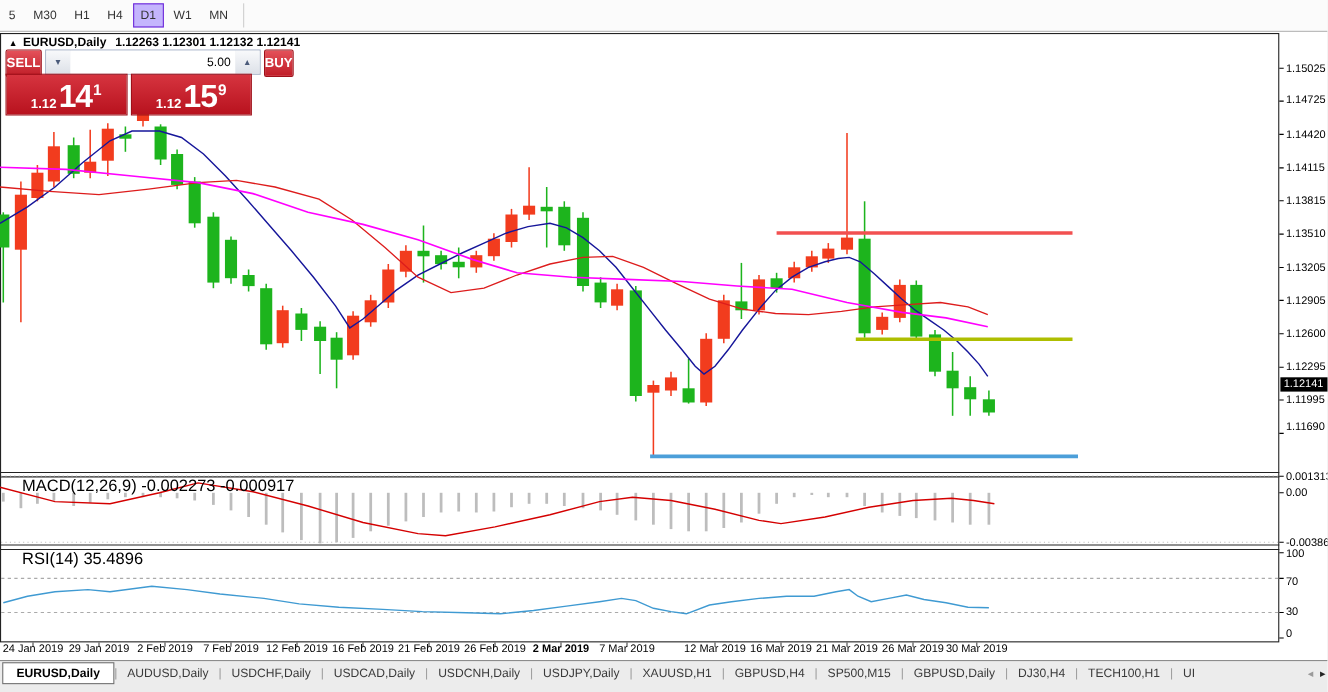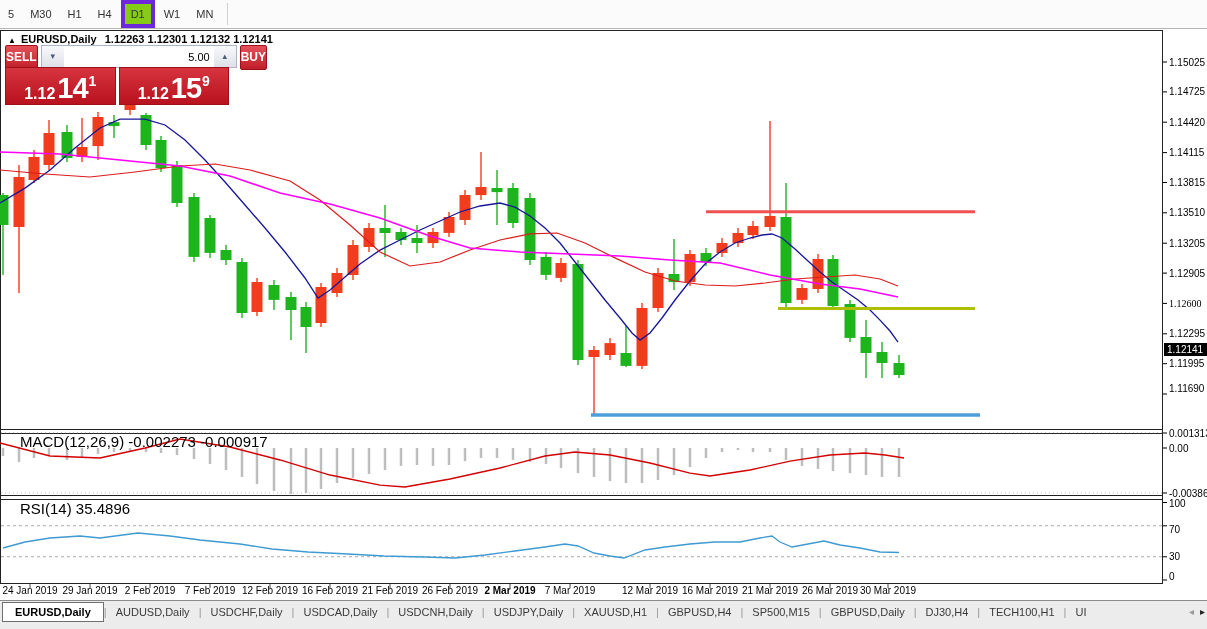--- a/index.html
+++ b/index.html
@@ -2,21 +2,21 @@
 <html><head>
 <meta charset="utf-8">
 <style>
   html,body{margin:0;padding:0;background:#e8e8e8;}
   #app{width:1207px;height:629px;position:relative;background:#fff;
        font-family:"Liberation Sans",sans-serif;overflow:hidden;-webkit-font-smoothing:antialiased;}
   
   #toolbar{position:absolute;left:0;top:0;width:1207px;height:28px;background:#fbfbfb;
            border-bottom:1px solid #b5b5b5;display:flex;align-items:center;font-size:11px;color:#333;}
   .tf-btn{padding:4px 6px;margin:1px 1px;border:1px solid transparent;cursor:default;white-space:nowrap;}
-  .tf-btn.active{background:#84cc16;border:4px solid #6d28d9;}
+  .tf-btn.active{background:#c4b5fd;border:1px solid #6d28d9;}
   .tf-sep{width:1px;height:22px;background:#cfcfcf;margin:0 6px;}
   
   #plot-hit{position:absolute;left:0;top:30px;width:1163px;height:553px;z-index:0;}
   #chart-svg{position:absolute;left:0;top:0;z-index:1;pointer-events:none;}
   #chart-header{position:absolute;left:8px;top:33px;z-index:6;font-size:11px;font-weight:700;color:#000;}
   #chart-header .tri{font-size:8px;margin-right:5px;}
   #chart-header .ohlc{margin-left:8px;font-weight:700;}
   .ind-label{position:absolute;left:20px;z-index:3;font-size:15px;color:#000;}
   #macd-label{top:433px;}
   #rsi-label{top:500px;}
@@ -37,21 +37,21 @@
   #tp-spin{flex:1;display:flex;height:21px;border:1px solid #a9b4c9;background:#eef0f4;margin:0 3px;}
   .spin-btn{width:22px;text-align:center;font-size:9px;color:#4a5a7a;line-height:21px;
             background:linear-gradient(#f8f9fb,#dde1e8);cursor:pointer;}
   #vol-input{flex:1;border:none;outline:none;text-align:right;font-size:11px;padding:0 4px;
              font-family:"Liberation Sans",sans-serif;background:#fff;color:#000;}
   #tp-row2{display:flex;margin-top:2px;height:38px;}
   .px-box{flex:1;border:1px solid #9e1019;background:linear-gradient(#d6343f,#b8121e);
           color:#fff;display:flex;align-items:flex-end;justify-content:center;
           padding-bottom:3px;cursor:pointer;}
   .px-box.left{margin-right:3px;}
-  .px-small{font-size:16px;font-weight:700;margin-right:2px;line-height:14px;}
+  .px-small{font-size:12px;font-weight:700;margin-right:2px;line-height:14px;}
   .px-big{font-size:29px;font-weight:600;line-height:26px;letter-spacing:-1px;}
   .px-sup{font-size:14px;font-weight:700;transform:translateY(-12px);margin-left:1px;}
   
   #tabbar{position:absolute;left:0;top:600px;width:1207px;height:29px;background:#ececec;
           border-top:1px solid #8c8c8c;z-index:2;}
   #tabs{position:absolute;left:2px;top:1px;display:flex;align-items:flex-start;font-size:11px;color:#3a3a3a;}
   .tab{padding:4px 9px;white-space:nowrap;cursor:pointer;}
   .tab.active{background:#fff;border:1px solid #6f6f6f;padding:3px 12px;font-weight:700;color:#000;}
   .tab-sep{color:#9a9a9a;padding:4px 0;}
   #tab-arrows{position:absolute;right:2px;top:5px;display:flex;gap:6px;font-size:10px;}
@@ -338,21 +338,21 @@
 
   <div id="price-axis">
       <div class="ax-lab" style="top: 27px;">1.15025</div>
       <div class="ax-lab" style="top: 56px;">1.14725</div>
       <div class="ax-lab" style="top: 87px;">1.14420</div>
       <div class="ax-lab" style="top: 117px;">1.14115</div>
       <div class="ax-lab" style="top: 147px;">1.13815</div>
       <div class="ax-lab" style="top: 177px;">1.13510</div>
       <div class="ax-lab" style="top: 208px;">1.13205</div>
       <div class="ax-lab" style="top: 238px;">1.12905</div>
-      <div class="ax-lab" style="top: 268px; font-family: Liberation Serif, serif;">1.12600</div>
+      <div class="ax-lab" style="top: 268px;">1.12600</div>
       <div class="ax-lab" style="top: 298px;">1.12295</div>
       <div class="ax-lab" style="top: 328px;">1.11995</div>
       <div class="ax-lab" style="top: 353px;">1.11690</div>
       <div class="ax-lab" style="top: 398px;">0.001313</div>
       <div class="ax-lab" style="top: 413px;">0.00</div>
       <div class="ax-lab" style="top: 458px;">-0.003862</div>
       <div class="ax-lab" style="top: 468px;">100</div>
       <div class="ax-lab" style="top: 494px;">70</div>
       <div class="ax-lab" style="top: 521px;">30</div>
       <div class="ax-lab" style="top: 541px;">0</div>

